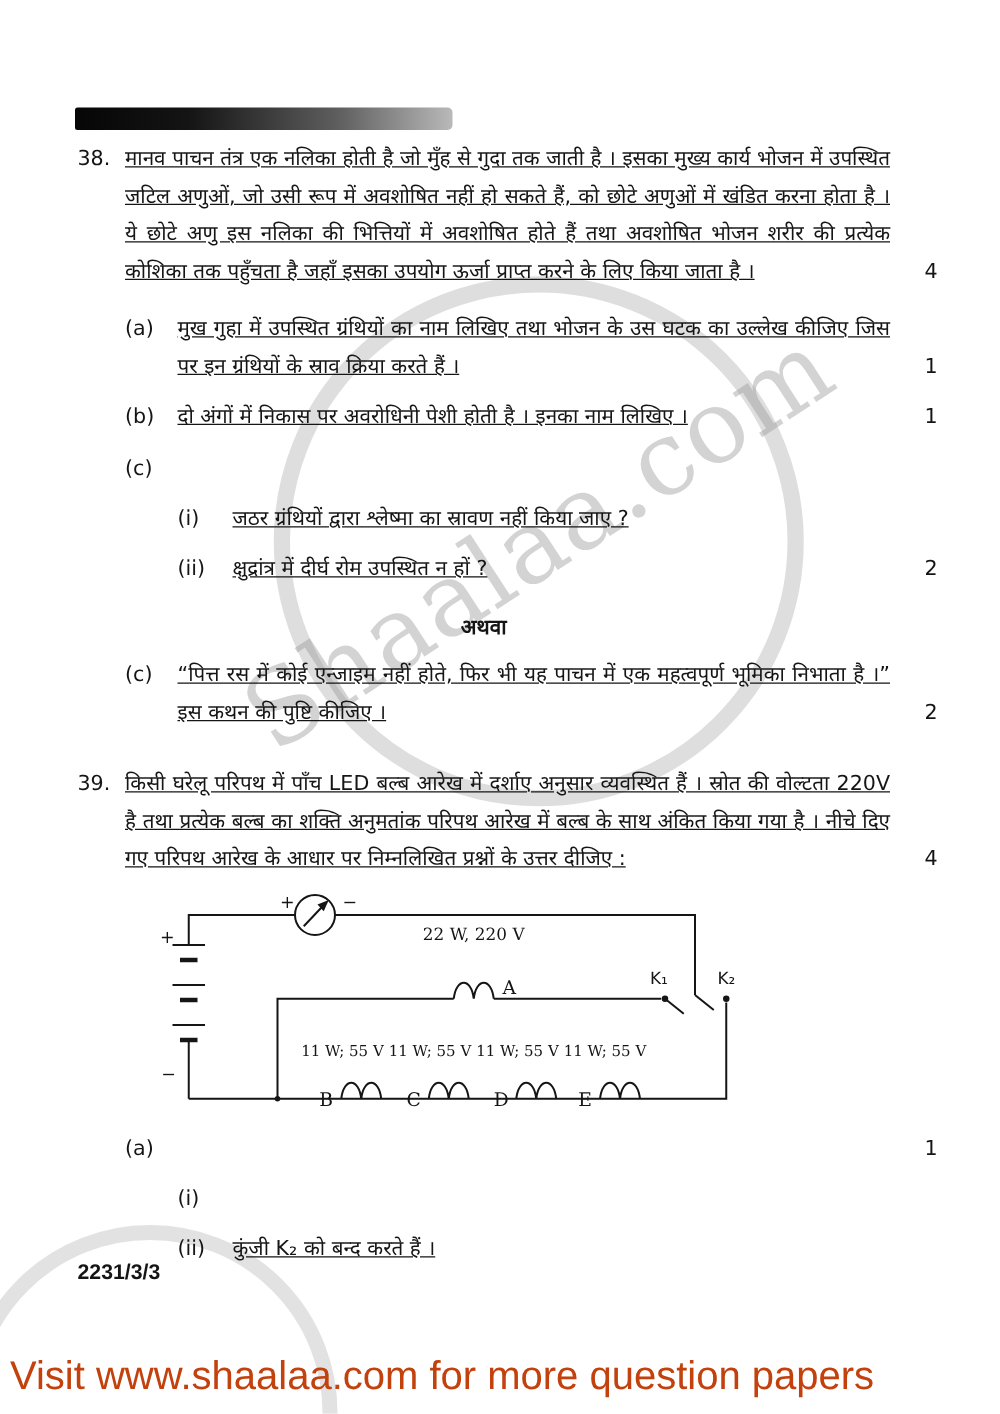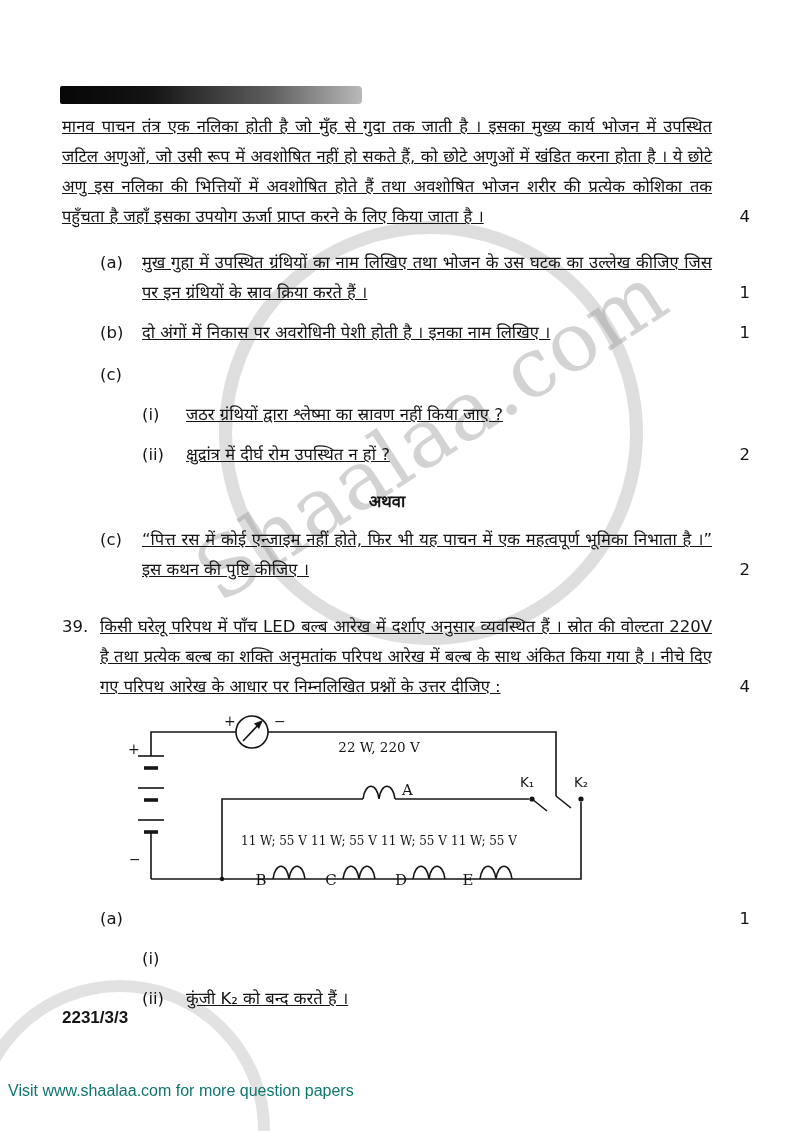--- a/index.html
+++ b/index.html
@@ -56,36 +56,37 @@
   .paper-code {
     position:absolute; left:62px; top:1008px; z-index:1;
     font-family:Liberation Sans, sans-serif; font-weight:bold; font-size:17px;
   }
   .page-num {
     position:absolute; left:62px; top:1008px; width:688px; text-align:center; z-index:1;
     font-family:"DejaVu Serif",serif; font-size:17px;
   }
   .bottom-note {
     position:absolute; left:8px; top:1082px; z-index:3;
-    font-family:"Liberation Sans",sans-serif; font-size:16px; color:#0f766e;
+    font-family:"Liberation Sans",sans-serif; font-size:32px; color:#c2410c;
   }
 </style>
 </head>
 <body>
 
 <div class="page">
 
   <div class="scan-bar"></div>
 
   <div class="wm-ring"></div>
   <div class="wm-ring2"></div>
   <div class="wm-text">Shaalaa.com</div>
 
   <div class="sec sec38">
     <div class="row">
+      <div class="qnum">38.</div>
       <div class="ptext">मानव पाचन तंत्र एक नलिका होती है जो मुँह से गुदा तक जाती है । इसका मुख्य कार्य भोजन में उपस्थित जटिल अणुओं, जो उसी रूप में अवशोषित नहीं हो सकते हैं, को छोटे अणुओं में खंडित करना होता है । ये छोटे अणु इस नलिका की भित्तियों में अवशोषित होते हैं तथा अवशोषित भोजन शरीर की प्रत्येक कोशिका तक पहुँचता है जहाँ इसका उपयोग ऊर्जा प्राप्त करने के लिए किया जाता है ।</div>
       <div class="marks">4</div>
     </div>
 
     <div class="row mt16">
       <div class="sp1"></div>
       <div class="plabel">(a)</div>
       <div class="ptext">मुख गुहा में उपस्थित ग्रंथियों का नाम लिखिए तथा भोजन के उस घटक का उल्लेख कीजिए जिस पर इन ग्रंथियों के स्राव क्रिया करते हैं ।</div>
       <div class="marks">1</div>
     </div>

